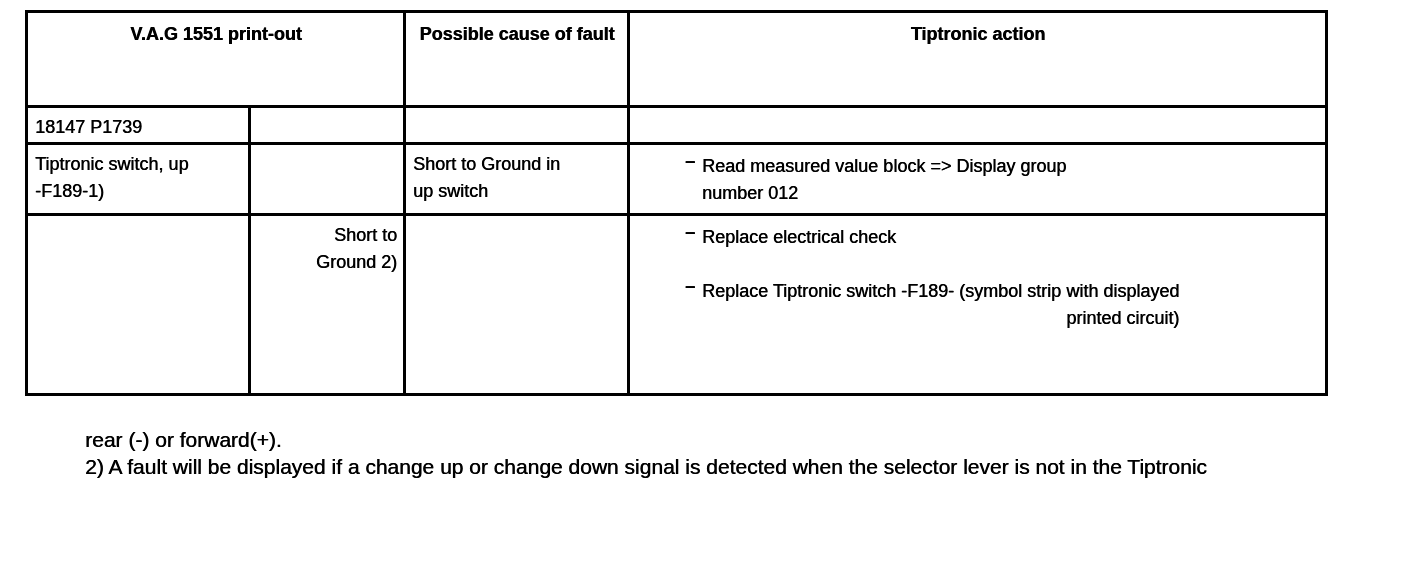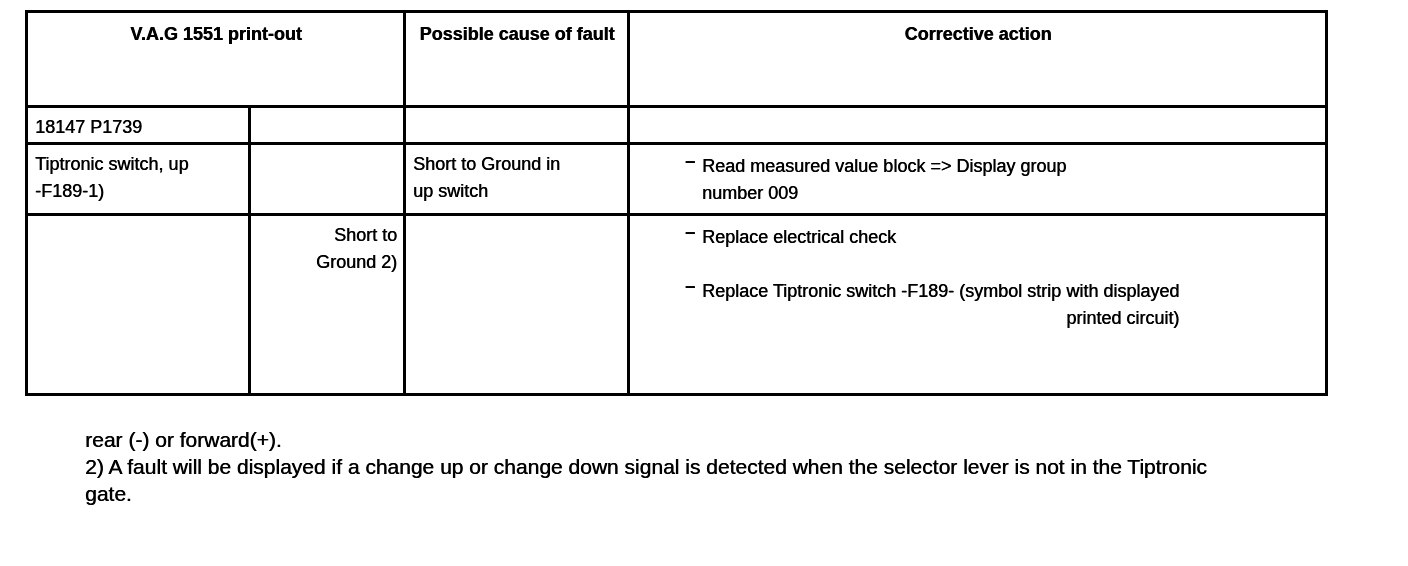--- a/index.html
+++ b/index.html
@@ -94,21 +94,21 @@
       <col style="width:223px">
       <col style="width:155px">
       <col style="width:224px">
       <col style="width:698px">
     </colgroup>
 
     <tbody>
         <tr class="tr-header">
       <th colspan="2">V.A.G 1551 print-out</th>
       <th>Possible cause of fault</th>
-      <th>Corrective action</th>
+      <th>Tiptronic action</th>
     </tr>
 
     <tr class="tr-code">
       <td>
         <div class="cell-line">18147 P1739</div>
       </td>
       <td></td>
       <td></td>
       <td></td>
     </tr>
@@ -121,21 +121,21 @@
       <td></td>
       <td>
         <div class="cell-line">Short to Ground in</div>
         <div class="cell-line">up switch</div>
       </td>
       <td class="actions-cell">
         <div class="action-item">
           <span class="action-dash">–</span>
           <span class="action-text">
             <div class="action-line">Read measured value block =&gt; Display group</div>
-            <div class="action-line">number 009</div>
+            <div class="action-line">number 012</div>
           </span>
         </div>
       </td>
     </tr>
 
     <tr class="tr-second">
       <td></td>
       <td>
         <div class="cell-line">Short to</div>
         <div class="cell-line">Ground 2)</div>
@@ -159,17 +159,16 @@
     </tr>
   </tbody>
     </table>
 
   <div class="footnotes">
     <div class="footnote">
       <div class="fn-line">rear (-) or forward(+).</div>
     </div>
     <div class="footnote">
       <div class="fn-line">2) A fault will be displayed if a change up or change down signal is detected when the selector lever is not in the Tiptronic</div>
-      <div class="fn-line">gate.</div>
     </div>
   </div>
 
 </div>
 
 </body></html>

